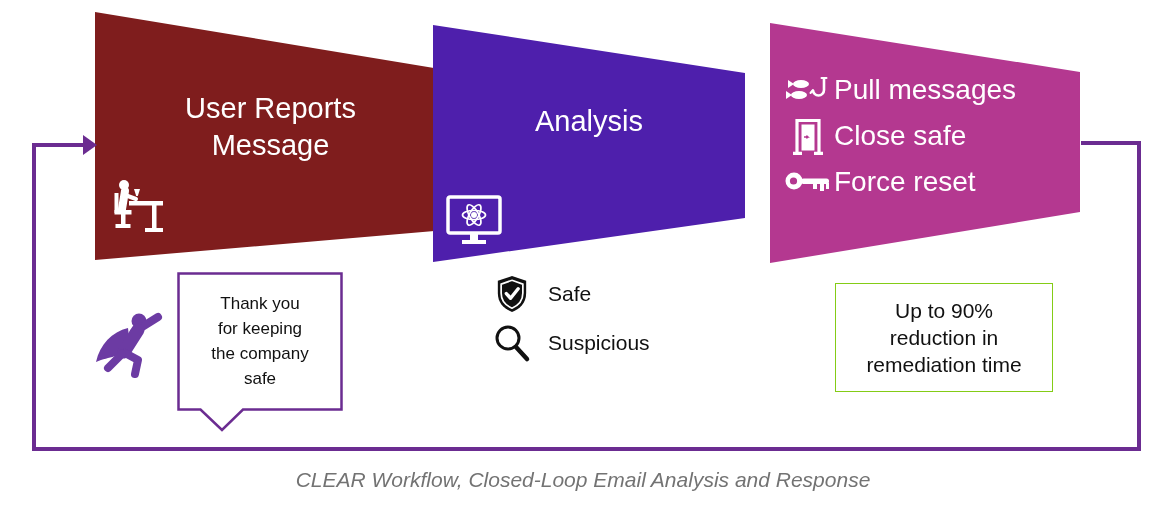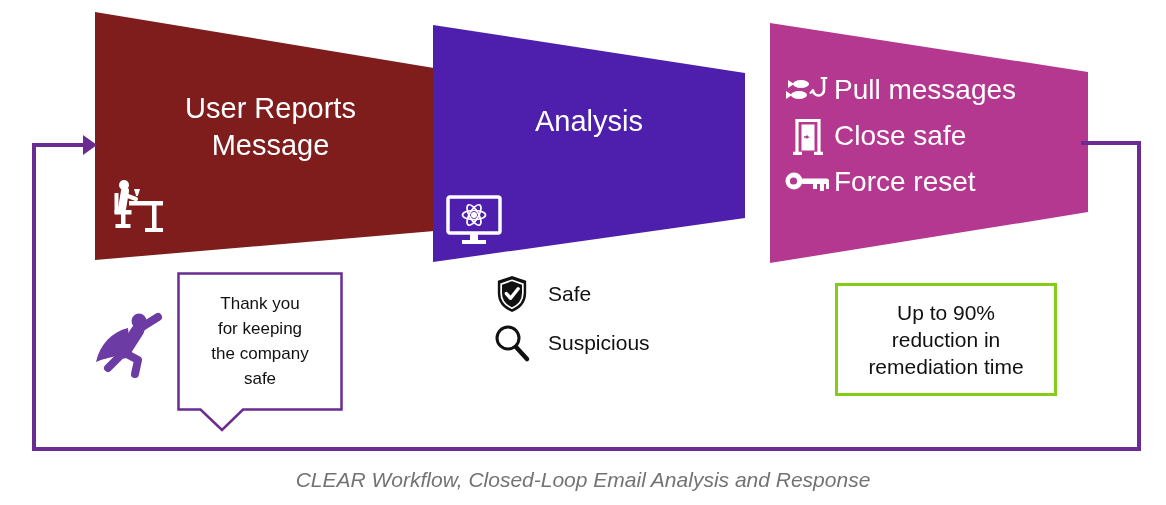--- a/index.html
+++ b/index.html
@@ -7,38 +7,38 @@
     position:relative;width:1166px;height:505px;background:#ffffff;overflow:hidden;
     font-family:"Liberation Sans", sans-serif;
   }
   .overlay{position:absolute;left:0;top:0;width:1166px;height:505px;z-index:2;}
   .trap{position:absolute;z-index:1;}
   .trap-blue{left:95px;top:12px;width:351px;height:248px;background:#7f1d1d;
     clip-path:polygon(0 0, 100% 23.4%, 100% 87.9%, 0 100%);}
   .trap-purple{left:433px;top:25px;width:312px;height:237px;background:#4E1FAC;
     clip-path:polygon(0 0, 100% 20.3%, 100% 81.4%, 0 100%);}
   .trap-magenta{left:770px;top:23px;width:310px;height:240px;background:#B43890;
-    clip-path:polygon(0 0, 100% 20.4%, 100% 78.8%, 0 100%);padding-left:8px;}
+    clip-path:polygon(0 0, 100% 20.4%, 100% 78.8%, 0 100%);}
   .step-title{position:absolute;left:0;right:0;top:78px;text-align:center;color:#ffffff;
     font-size:29px;line-height:37px;font-weight:400;}
   .step-icon{position:absolute;}
   .actions{position:absolute;left:12px;top:44px;right:6px;}
   .action-row{display:flex;align-items:center;height:46px;}
   .action-icon{width:52px;display:flex;justify-content:center;align-items:center;flex:0 0 52px;}
   .action-label{color:#ffffff;font-size:28px;white-space:nowrap;}
   .bubble-text{position:absolute;left:178px;top:276px;width:164px;height:130px;z-index:3;
     display:flex;flex-direction:column;justify-content:center;align-items:center;
     color:#111111;font-size:17px;line-height:25px;text-align:center;}
   .hero{position:absolute;left:92px;top:310px;z-index:3;}
   .verdicts{position:absolute;left:492px;top:272px;z-index:3;}
   .verdict-row{display:flex;align-items:center;height:44px;margin-bottom:5px;}
   .verdict-icon{width:40px;flex:0 0 40px;display:flex;justify-content:center;align-items:center;}
   .verdict-label{color:#111111;font-size:21px;margin-left:16px;white-space:nowrap;}
   .result-box{position:absolute;left:835px;top:283px;width:216px;height:107px;z-index:3;
-    border:3px solid #84cc16;background:#ffffff;display:flex;flex-direction:column;
+    border:1px solid #84cc16;background:#ffffff;display:flex;flex-direction:column;
     justify-content:center;align-items:center;color:#111111;font-size:21px;line-height:27px;text-align:center;}
   .caption{position:absolute;left:0;right:0;top:468px;text-align:center;z-index:3;
     color:#737373;font-size:21px;font-style:italic;}
 </style>
 </head>
 <body>
 
 <div class="canvas">
 
   <svg class="overlay" viewBox="0 0 1166 505">

